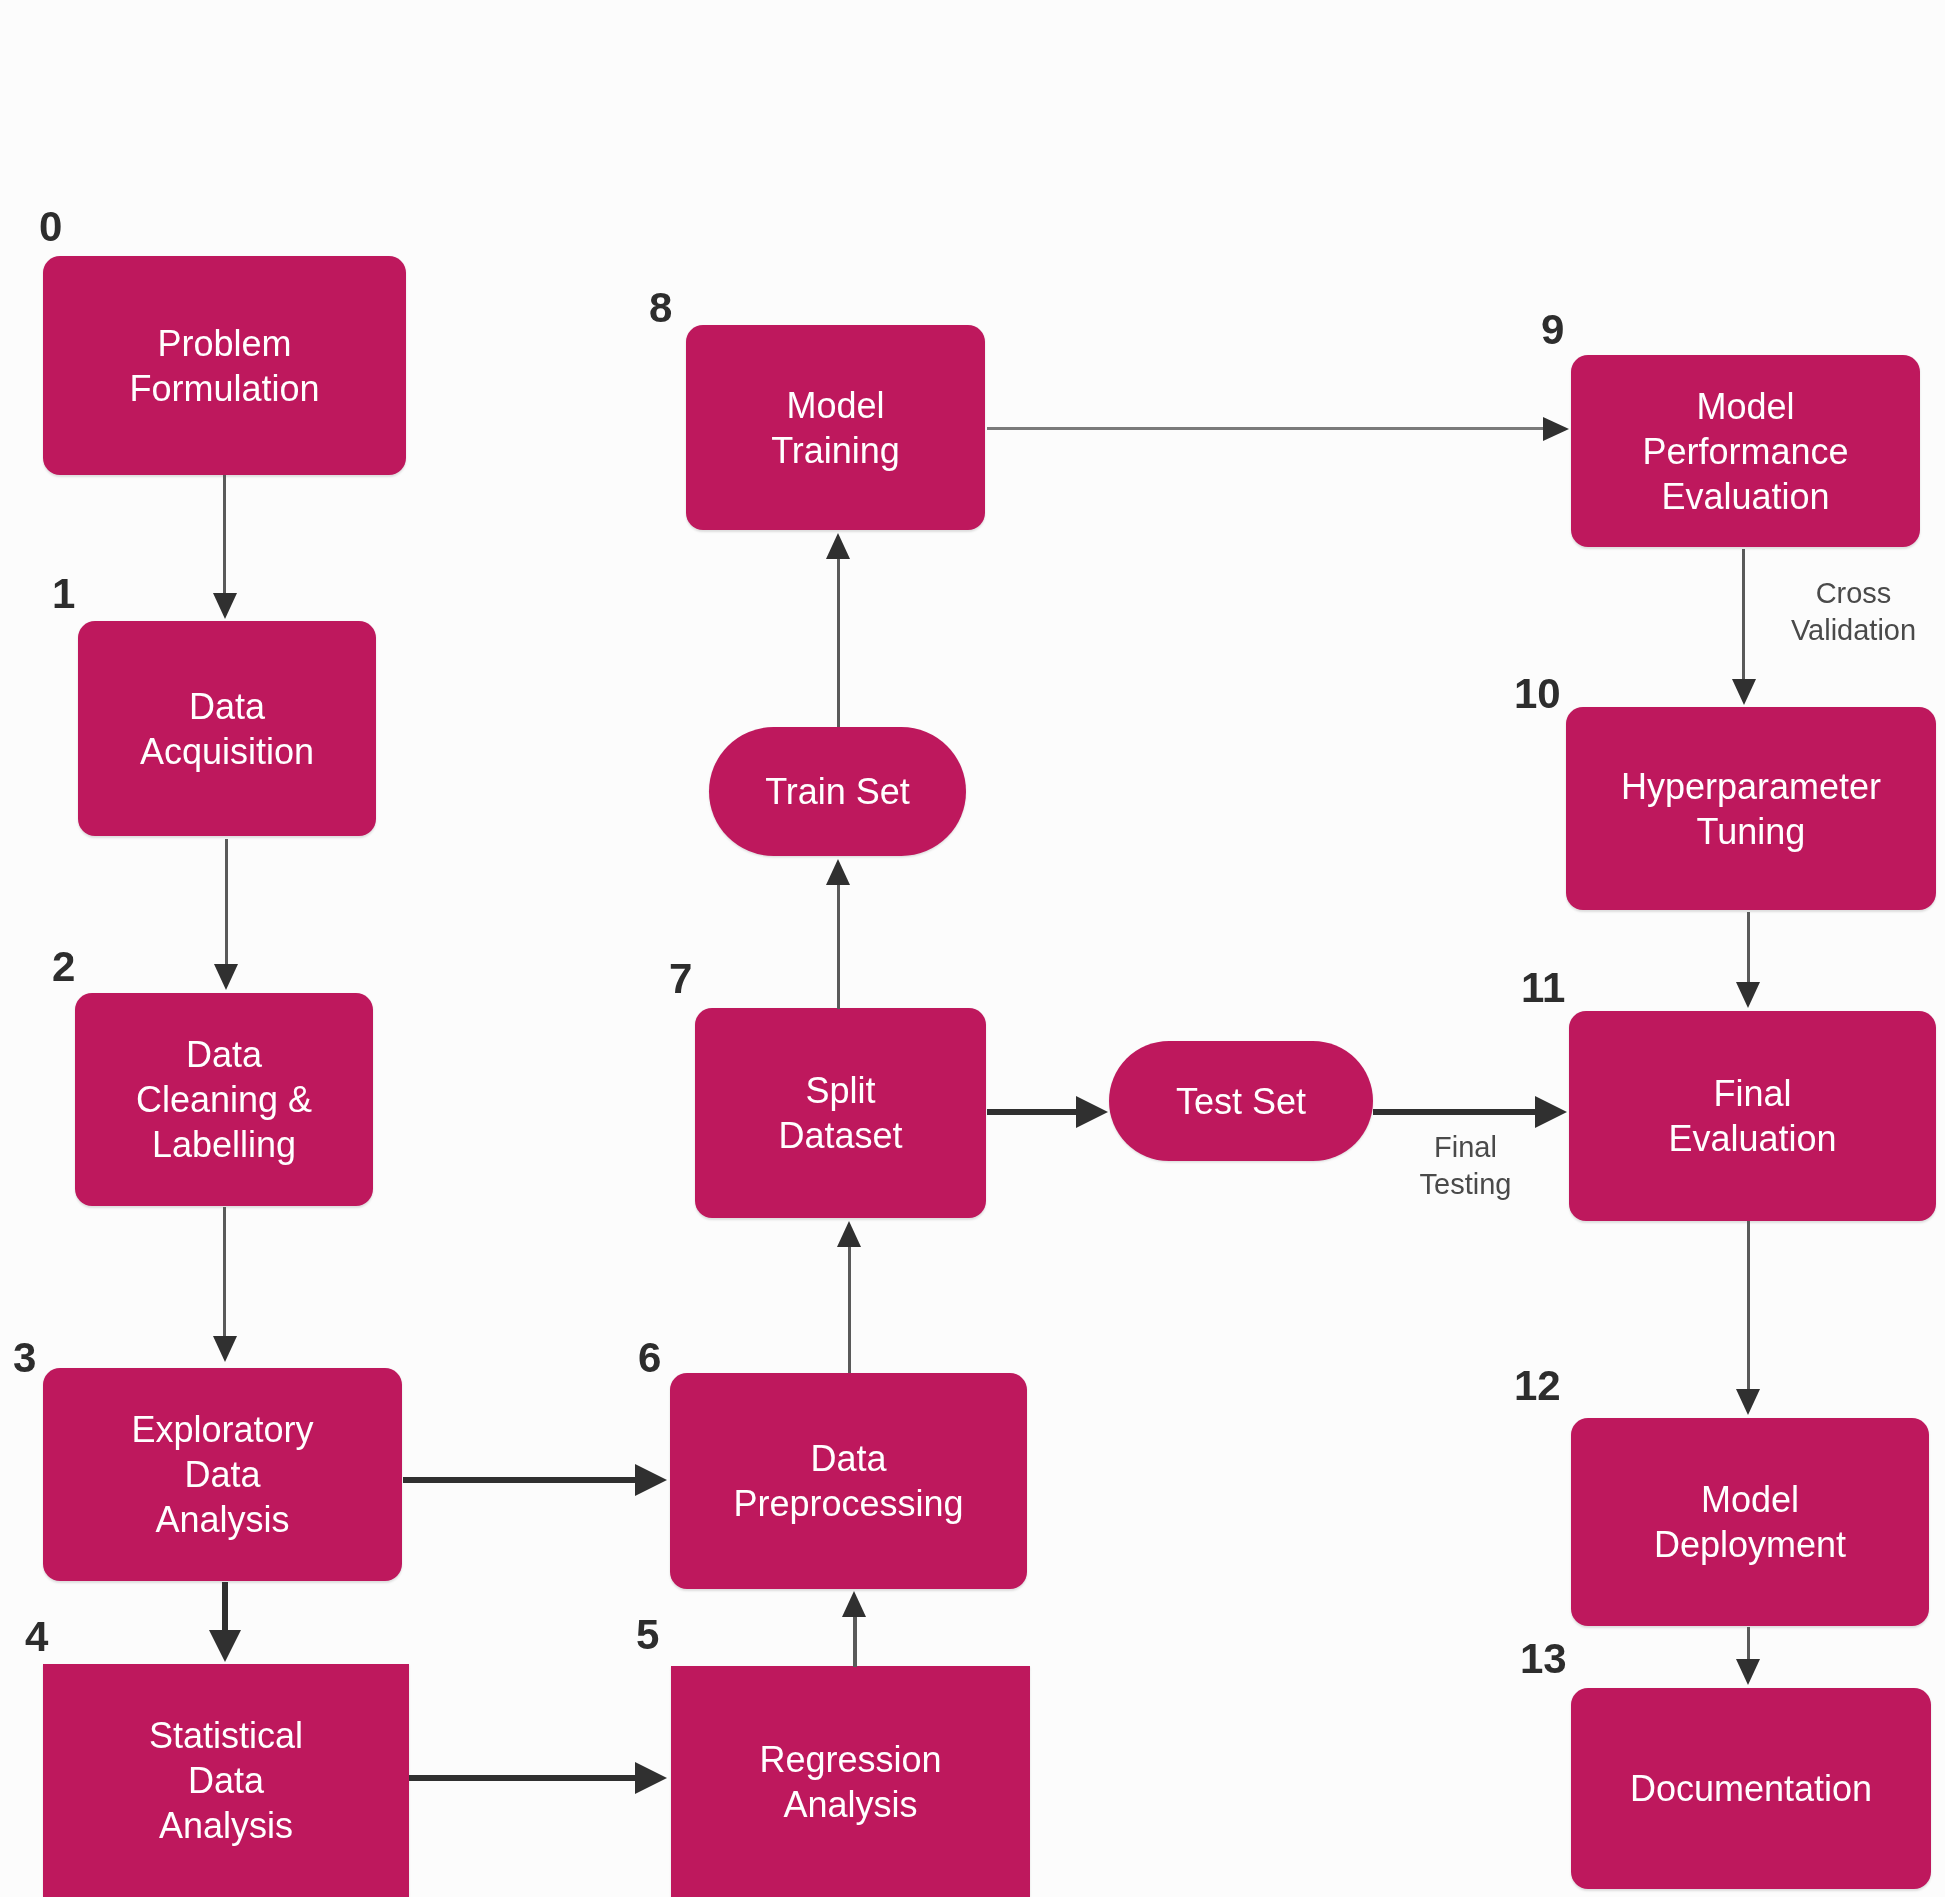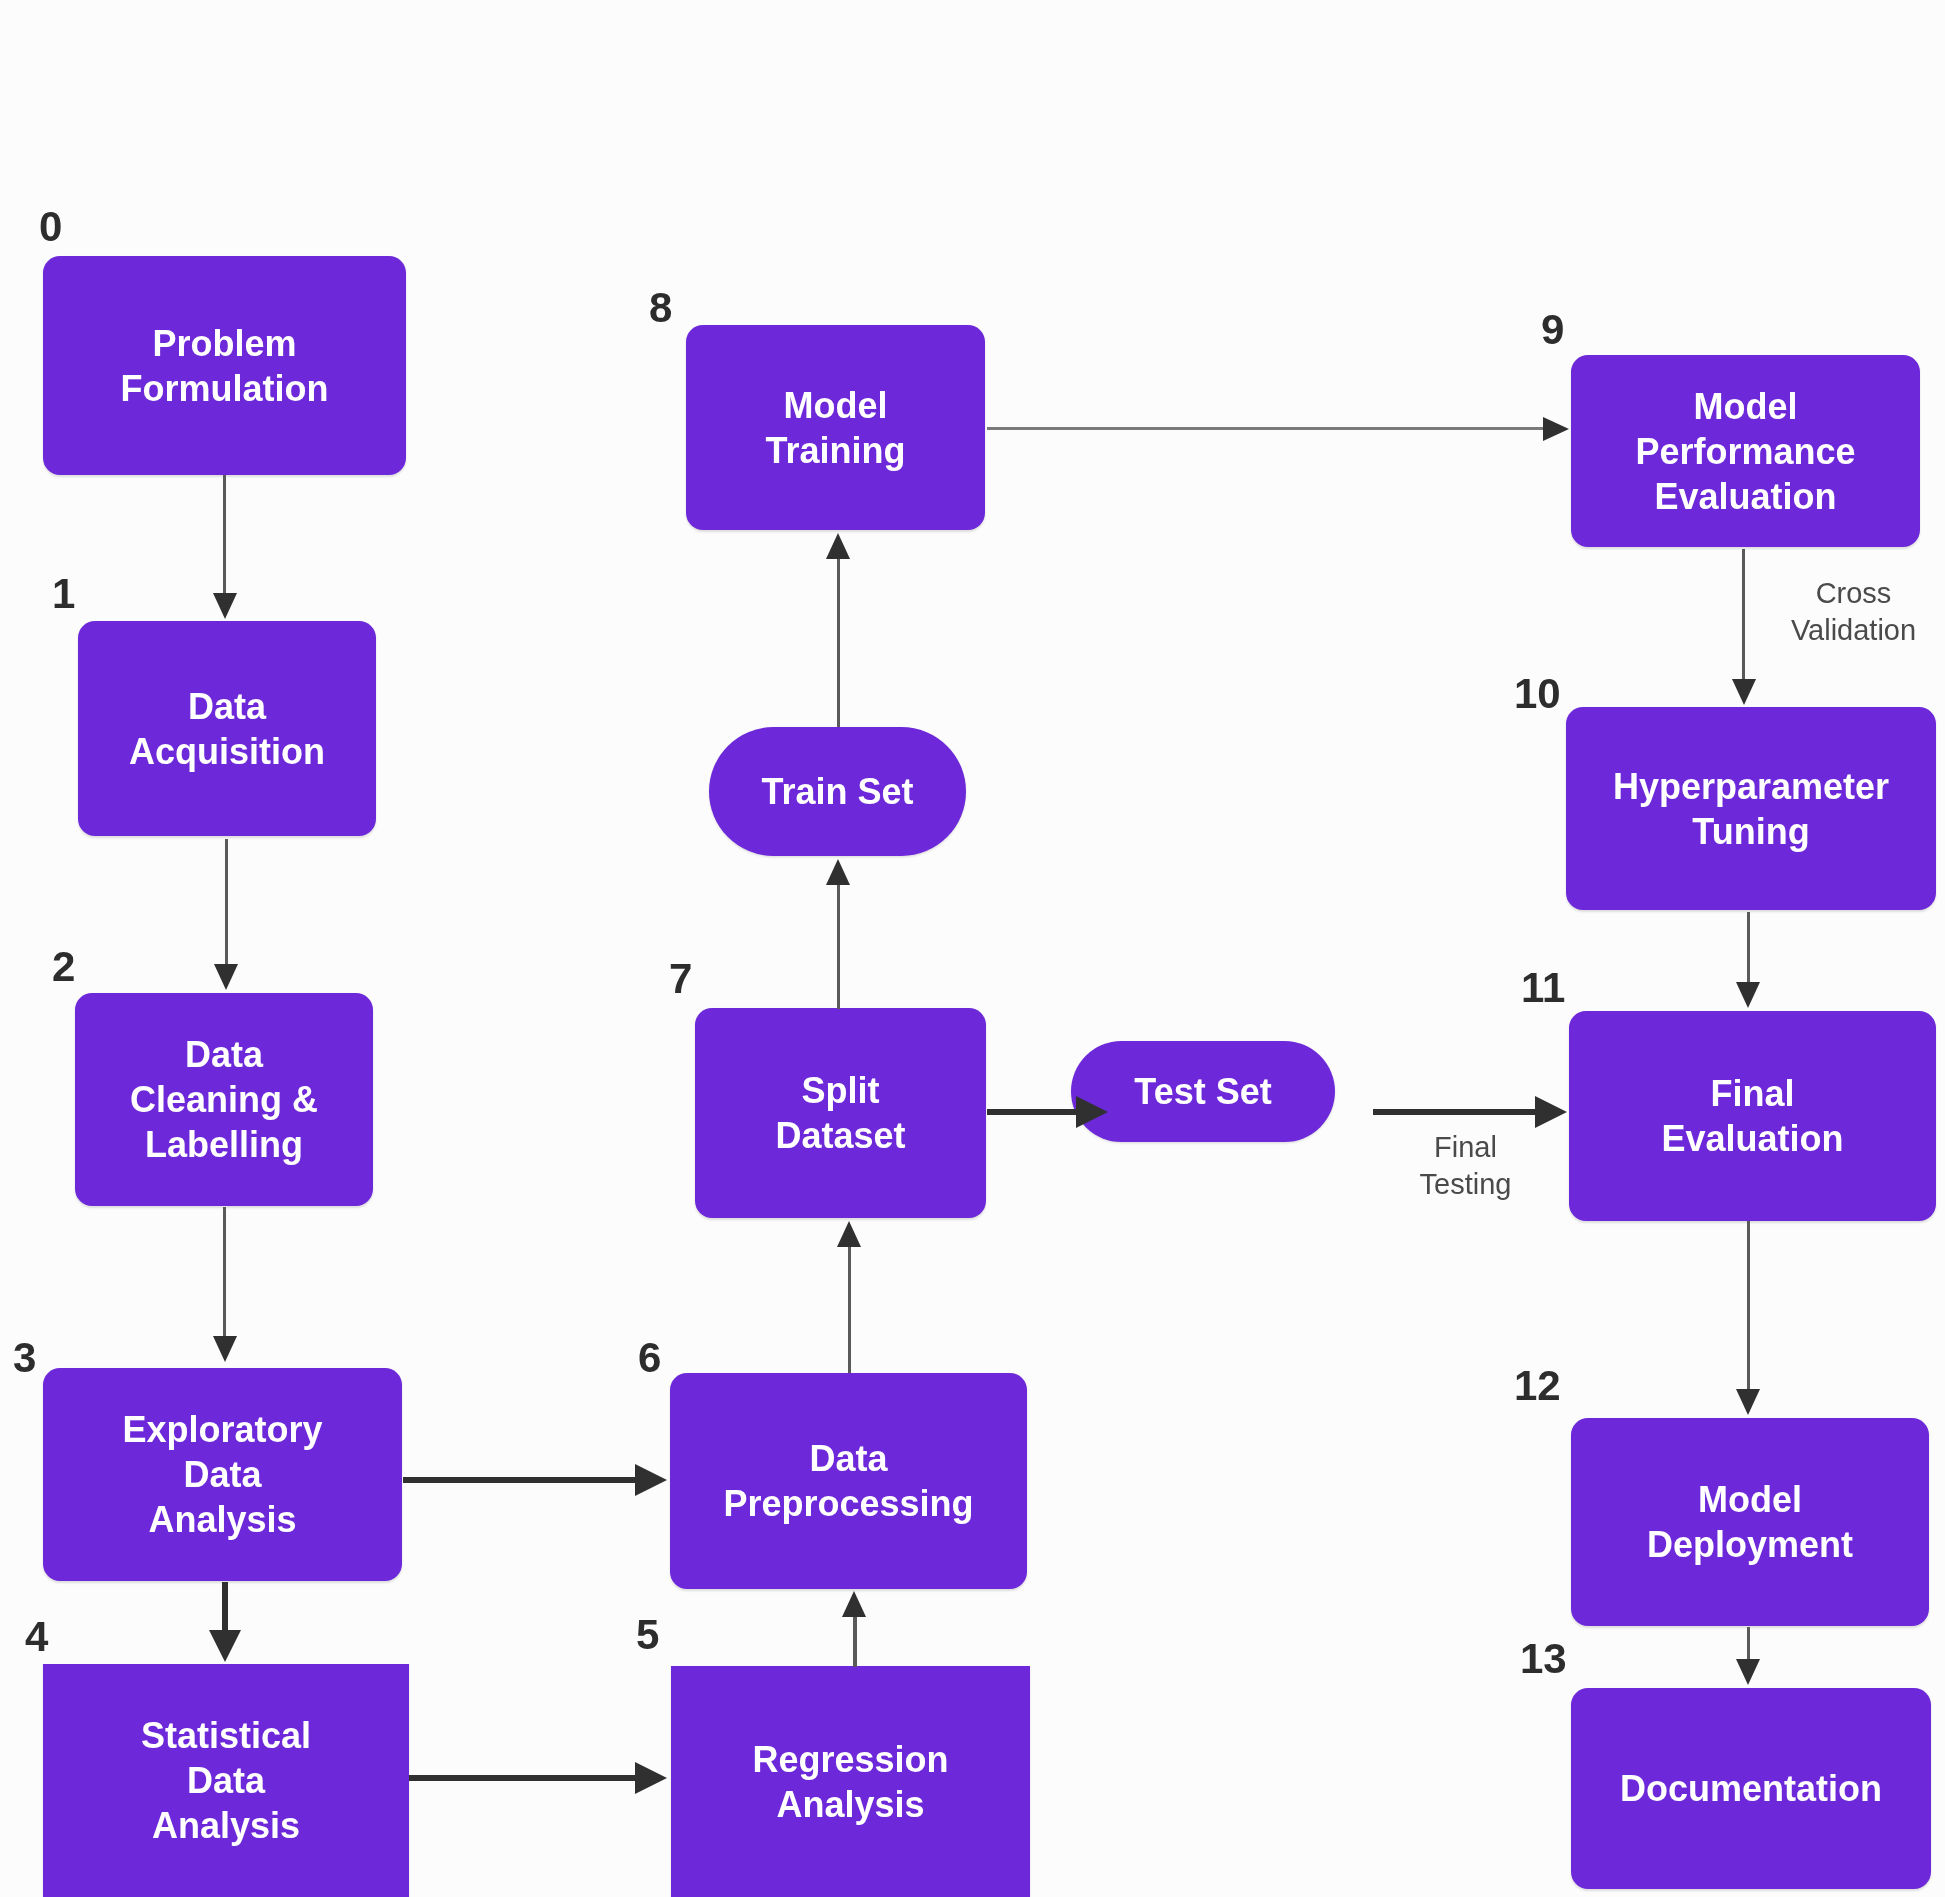--- a/index.html
+++ b/index.html
@@ -10,25 +10,25 @@
     font-family:"Liberation Sans", sans-serif;
     overflow:hidden;
   }
   .title{
     position:absolute;left:294px;top:1.4px;width:1436px;
     text-align:center;font-size:62px;font-weight:700;color:#3a3a3a;
     letter-spacing:0.7px;
   }
   .node{
     position:absolute;
-    background:#6d28d9;
+    background:#be185d;
     color:#ffffff;
     display:flex;align-items:center;justify-content:center;
     text-align:center;
-    font-size:36px;font-weight:700;line-height:45px;
+    font-size:36px;font-weight:400;line-height:45px;
     white-space:pre-line;
     box-shadow:0 1.4px 2.2px rgba(0,0,0,0.12);
   }
   .rounded{border-radius:17px;}
   .pill{border-radius:68px;}
   .num{
     position:absolute;
     font-size:42px;font-weight:700;color:#2d2d2d;
   }
   .edge-label{
@@ -93,21 +93,21 @@
 Evaluation</div>
   <div class="node rounded" style="left:1566px;top:707px;width:370px;height:203px;">Hyperparameter
 Tuning</div>
   <div class="node rounded" style="left:1569px;top:1011px;width:367px;height:210px;">Final
 Evaluation</div>
   <div class="node rounded" style="left:1571px;top:1418px;width:358px;height:208px;">Model
 Deployment</div>
   <div class="node rounded" style="left:1571px;top:1688px;width:360px;height:201px;">Documentation</div>
 
   <div class="node pill" style="left:709px;top:727px;width:257px;height:129px;">Train Set</div>
-  <div class="node pill" style="left:1071px;top:1041px;width:264px;height:101px;">Test Set</div>
+  <div class="node pill" style="left:1109px;top:1041px;width:264px;height:120px;">Test Set</div>
 
   <div class="edge-label" style="left:1760px;top:575px;">Cross
 Validation</div>
   <div class="edge-label" style="left:1372px;top:1129px;">Final
 Testing</div>
 
   <div>
     <div class="vline" style="left:223px;top:475px;height:119px;"></div>
     <div class="head head-down" style="left:213px;top:593px;"></div>
   </div>

